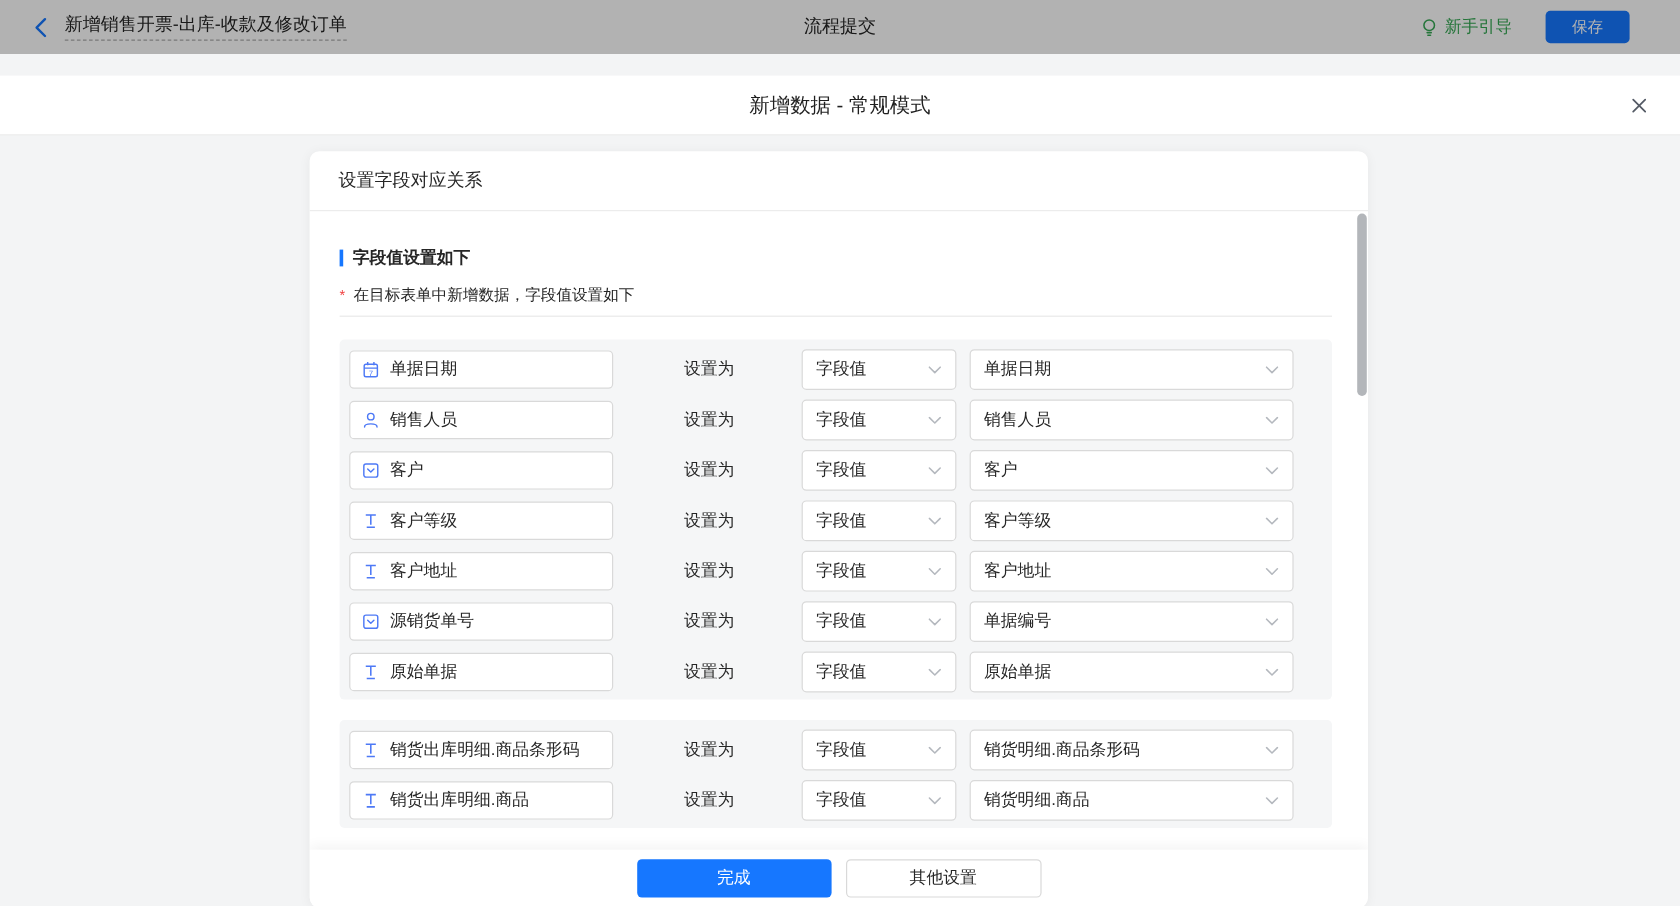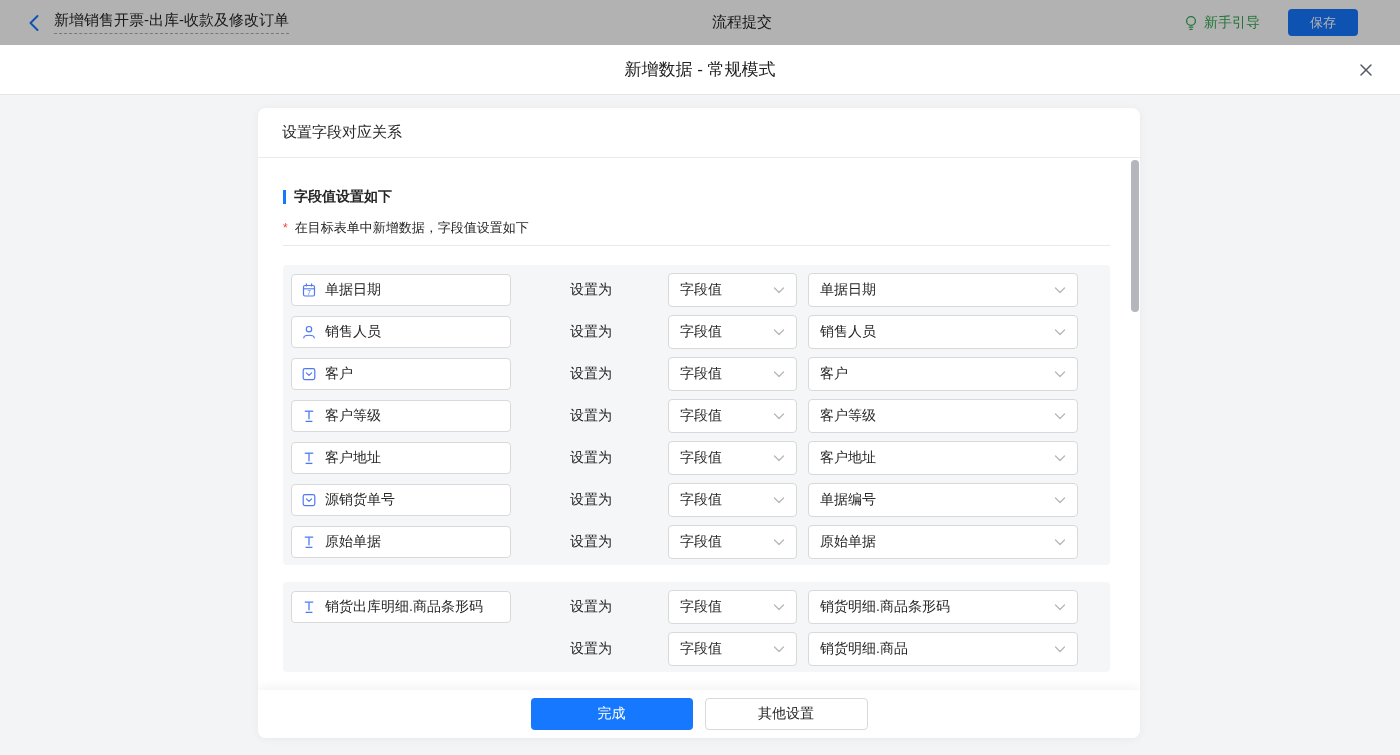--- a/index.html
+++ b/index.html
@@ -8,30 +8,30 @@
 
   
   .topbar { height:45px; background:#ffffff; display:flex; align-items:center;
     padding:0 42px 0 28px; position:relative; }
   .topbar::after { content:""; position:absolute; inset:0;
     background:rgba(0,0,0,0.30); pointer-events:none; z-index:5; }
   .back-btn { display:flex; align-items:center; cursor:pointer; }
   .tb-title { margin-left:14px; font-size:15px; color:#262626;
     border-bottom:1px dashed #adadad; padding-bottom:3px; }
   .tb-center { position:absolute; left:50%; transform:translateX(-50%);
-    font-size:15px; color:#262626;margin-left:42px; }
+    font-size:15px; color:#262626; }
   .tb-right { margin-left:auto; display:flex; align-items:center; gap:28px; }
   .guide { display:flex; align-items:center; gap:6px; color:#36a854;
     font-size:14px; cursor:pointer; }
   .save-btn { width:70px; height:27px; background:#1677ff; color:#fff;
     border:none; border-radius:4px; font-size:13px; cursor:pointer; }
 
   
   .modal-head { height:50px; background:#fff; border-bottom:1px solid #e7e7e7;
-    position:relative; display:flex; align-items:center; justify-content:center; }
+    position:relative; display:flex; align-items:center; justify-content:center;margin-top:18px; }
   .modal-title { font-size:17px; font-weight:500; color:#1f1f1f; }
   .modal-close { position:absolute; right:26px; top:50%; transform:translateY(-50%);
     cursor:pointer; display:flex; }
 
   
   .page { position:relative; height:660px; background:#f3f4f5; }
   .card { position:absolute; left:258px; top:13px; width:882px; height:630px;
     background:#fff; border-radius:8px; box-shadow:0 1px 10px rgba(0,0,0,0.05);
     overflow:hidden; }
   .card-header { height:50px; display:flex; align-items:center; padding-left:24px;
@@ -330,20 +330,26 @@
     </div>
     <div class="dd dd2">
       <span class="dd-label">销货明细.商品条形码</span>
       <svg width="12" height="7">
                   <use href="#icon-chevron"></use>
                 </svg>
     </div>
   </div>
 
   <div class="m-row">
+    <div class="target-box">
+      <svg class="icon-blue" width="16" height="16">
+                  <use href="#icon-text"></use>
+                </svg>
+      <span class="t-label">销货出库明细.商品</span>
+    </div>
     <span class="set-as">设置为</span>
     <div class="dd dd1">
       <span class="dd-label">字段值</span>
       <svg width="12" height="7">
                   <use href="#icon-chevron"></use>
                 </svg>
     </div>
     <div class="dd dd2">
       <span class="dd-label">销货明细.商品</span>
       <svg width="12" height="7">

